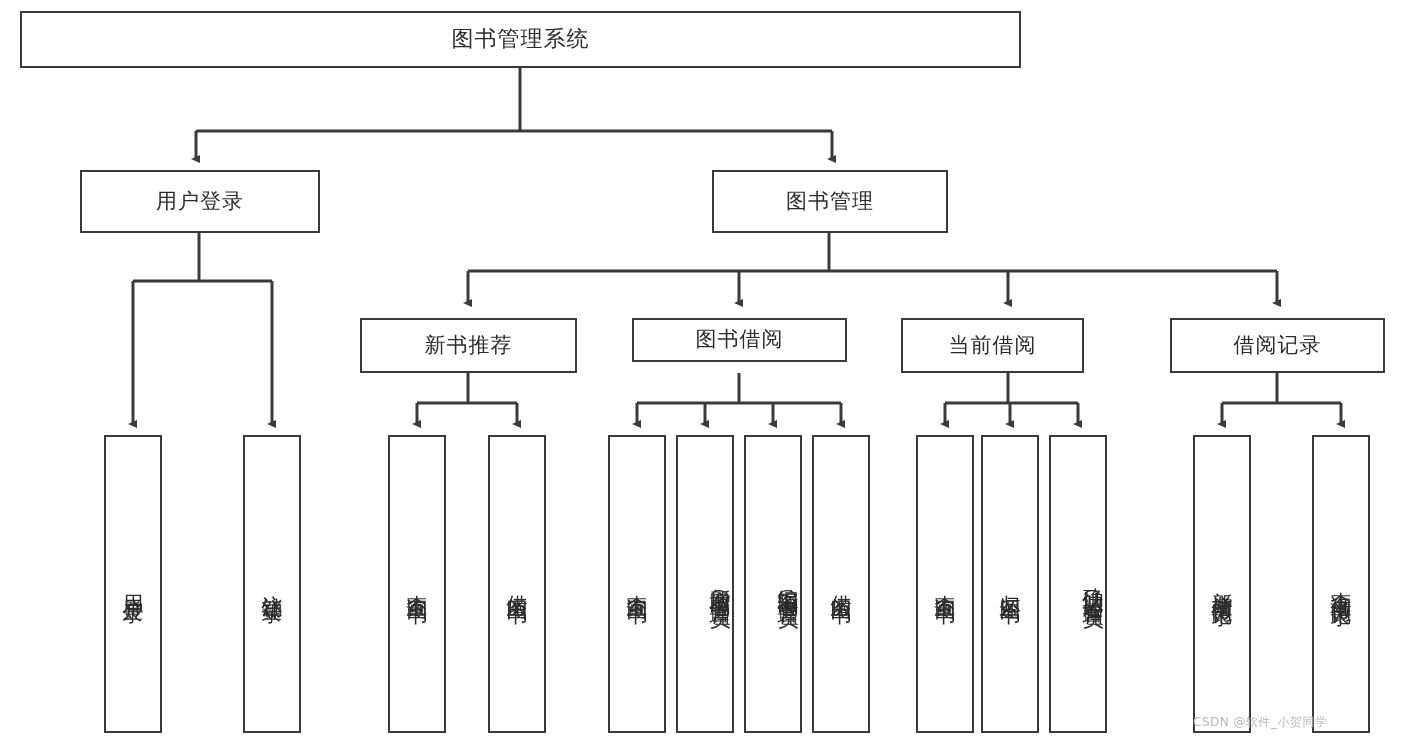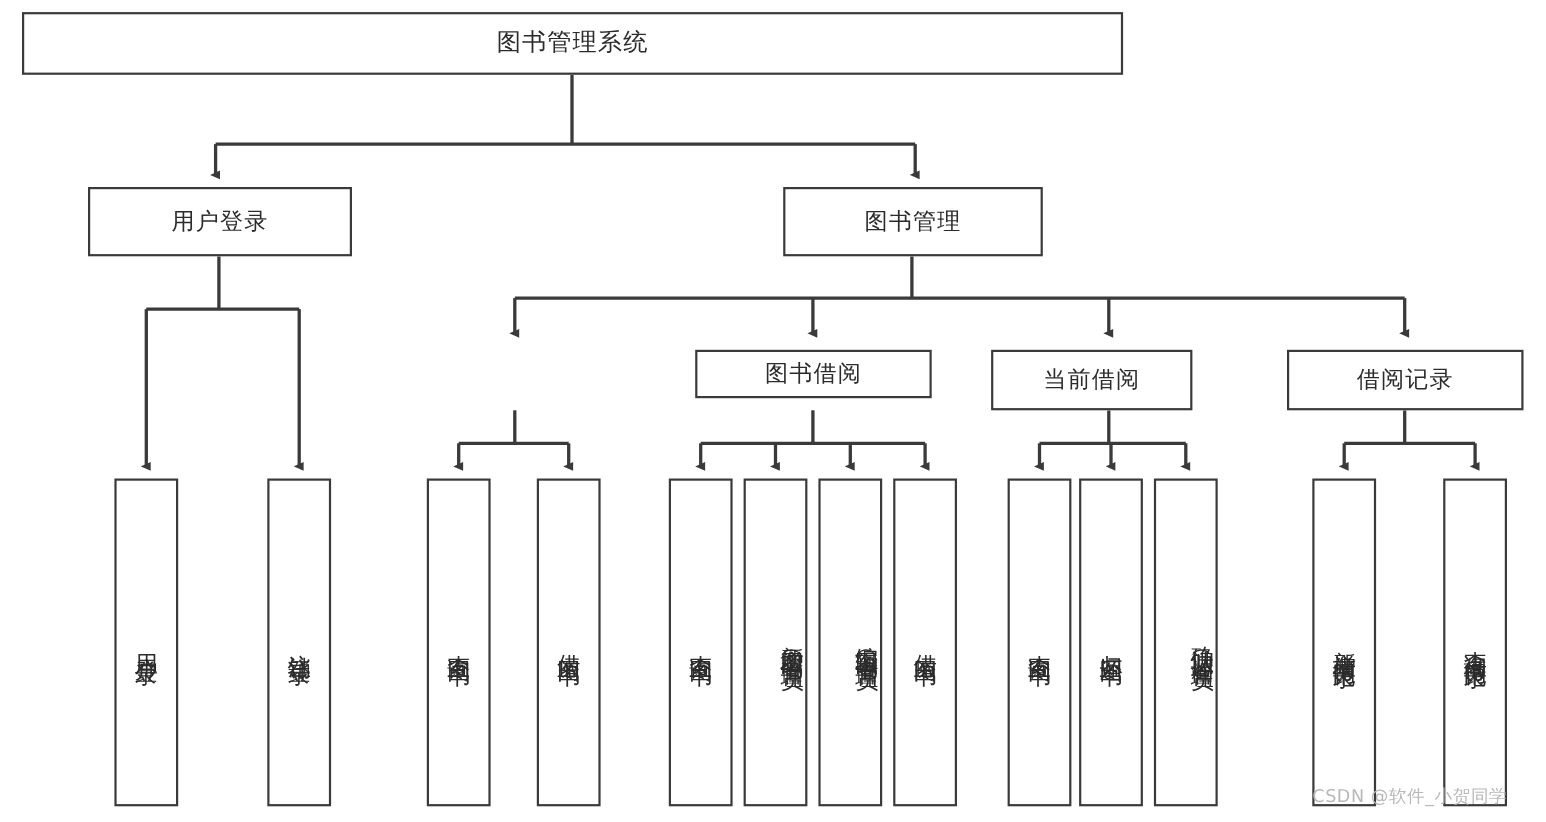--- a/index.html
+++ b/index.html
@@ -57,21 +57,21 @@
   }
   .node.vert.topalign {
     align-items: flex-start;
   }
   .node.vert.midalign {
     align-items: center;
   }
   .watermark {
     position: absolute;
     color: #b8b8b8;
-    font-size: 16px;
+    font-size: 12px;
     white-space: nowrap;
     letter-spacing: 0.5px;
     user-select: none;
   }
 </style>
 </head>
 <body>
 
 <div id="canvas">
 
@@ -129,20 +129,23 @@
     <span>图书管理系统</span>
   </div>
 
   <div class="node horiz" style="left:80px; top:170px; width:240px; height:63px;">
     <span>用户登录</span>
   </div>
   <div class="node horiz" style="left:712px; top:170px; width:236px; height:63px;font-family:Liberation Serif, serif;">
     <span>图书管理</span>
   </div>
 
+  <div class="node horiz" style="left:360px; top:318px; width:217px; height:55px;">
+    <span>新书推荐</span>
+  </div>
   <div class="node horiz" style="left:632px; top:318px; width:215px; height:44px;">
     <span>图书借阅</span>
   </div>
   <div class="node horiz" style="left:901px; top:318px; width:183px; height:55px;">
     <span>当前借阅</span>
   </div>
   <div class="node horiz" style="left:1170px; top:318px; width:215px; height:55px;">
     <span>借阅记录</span>
   </div>
 

